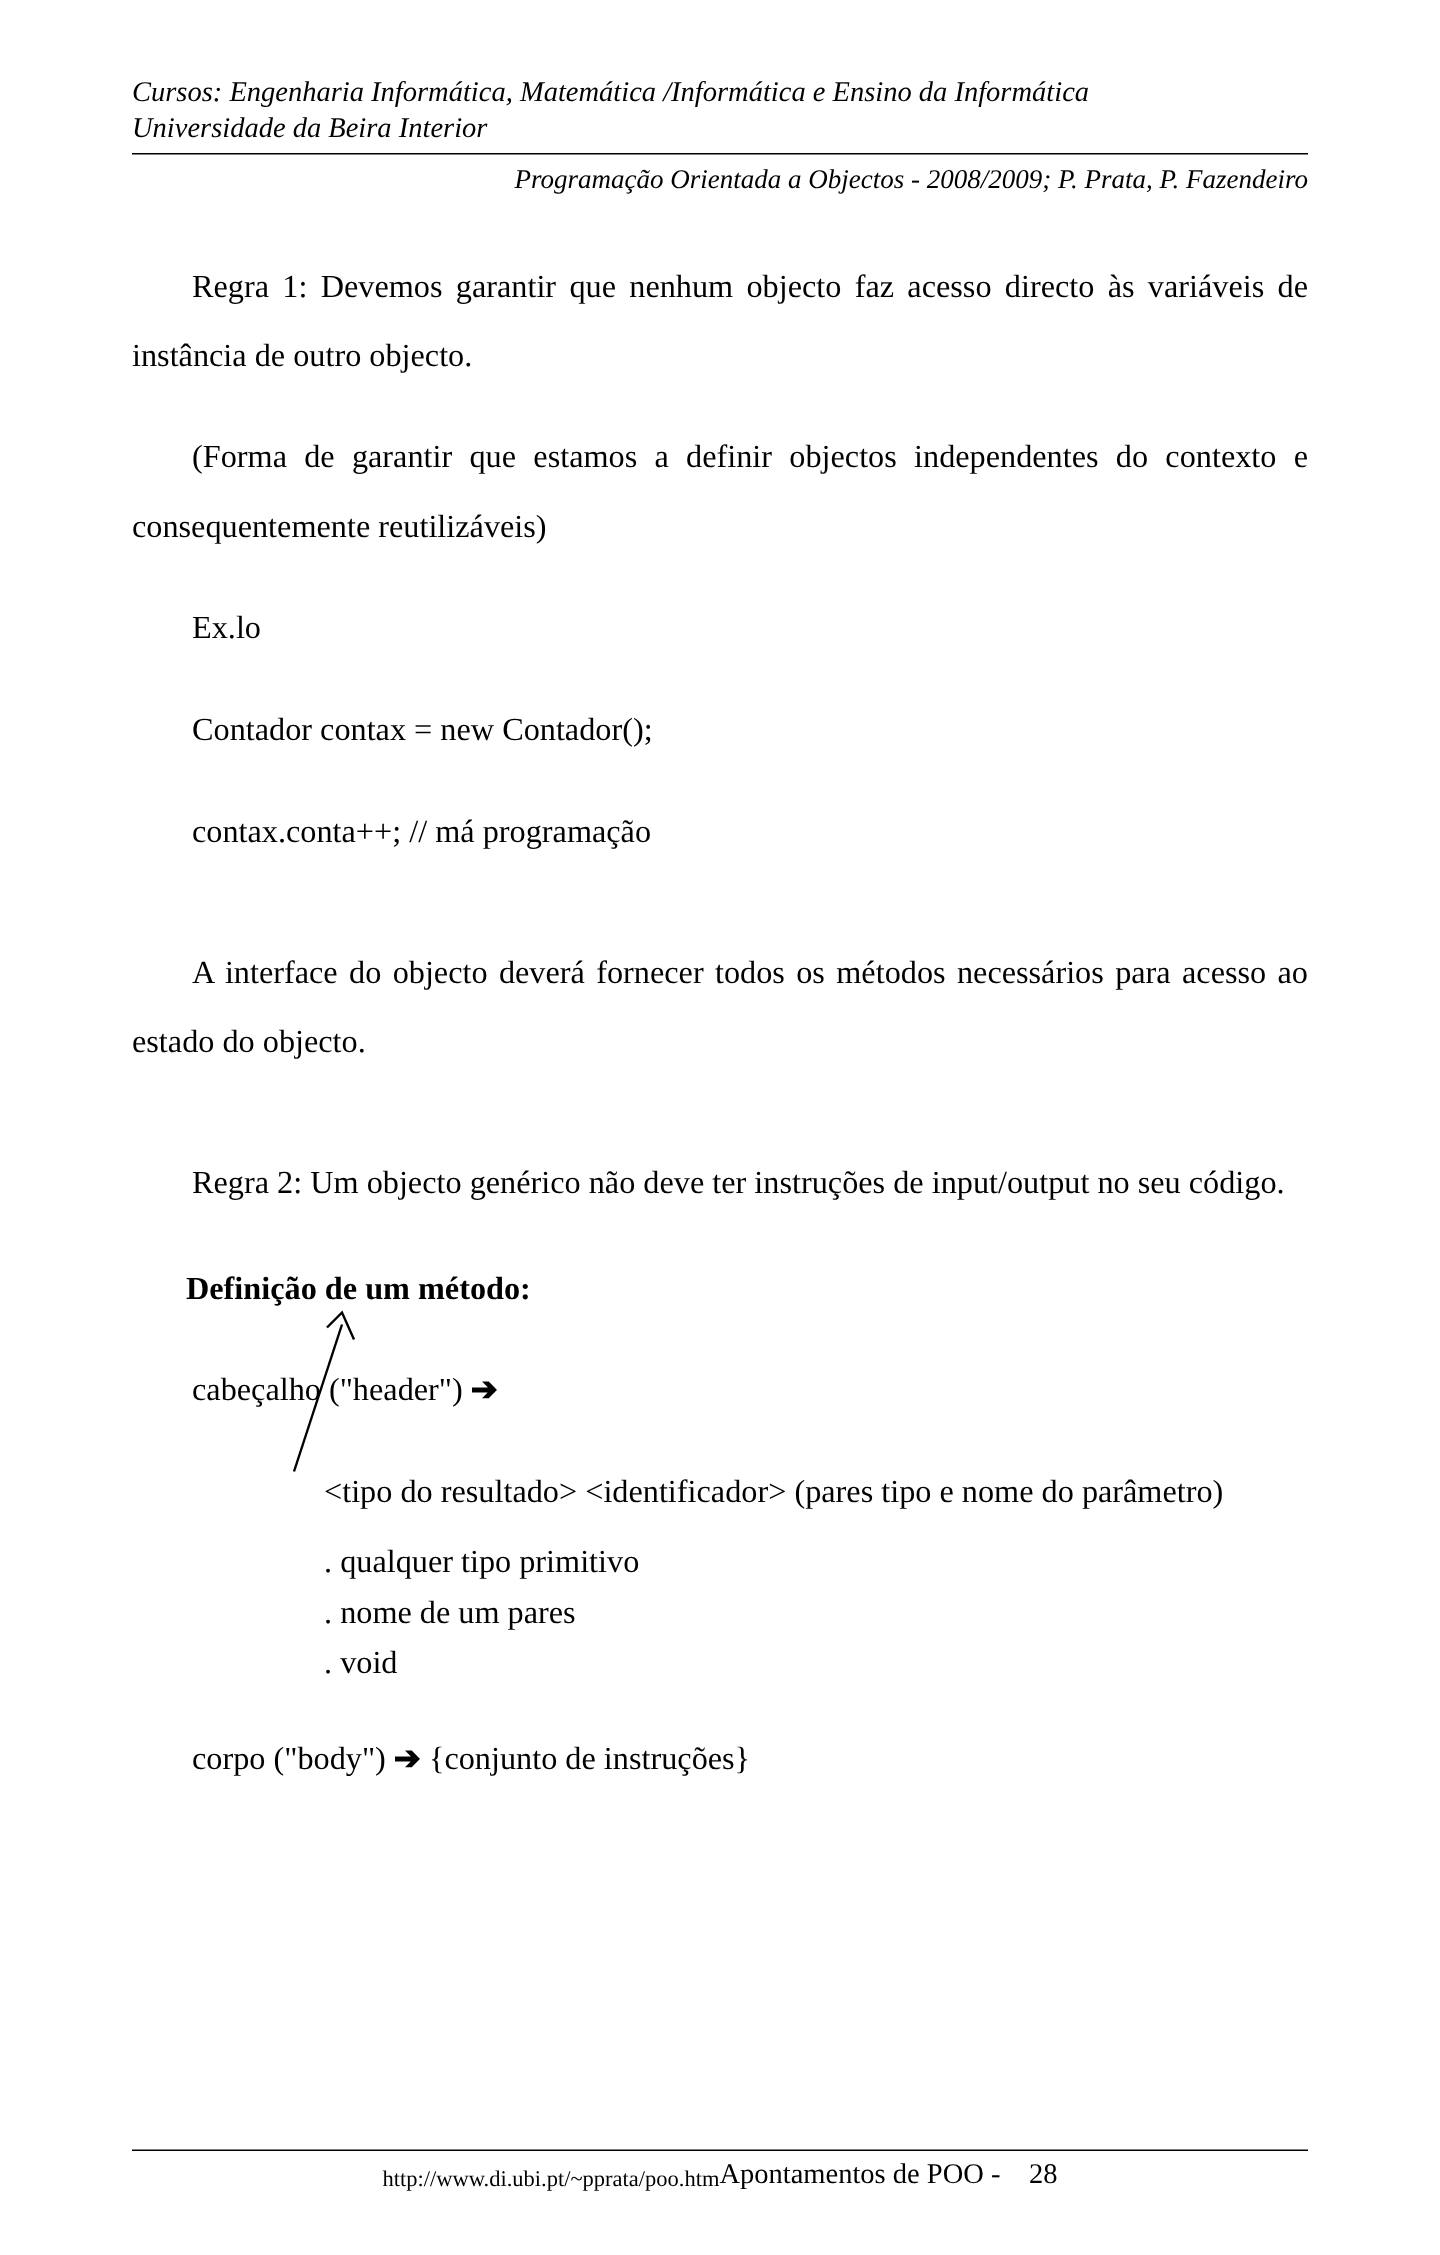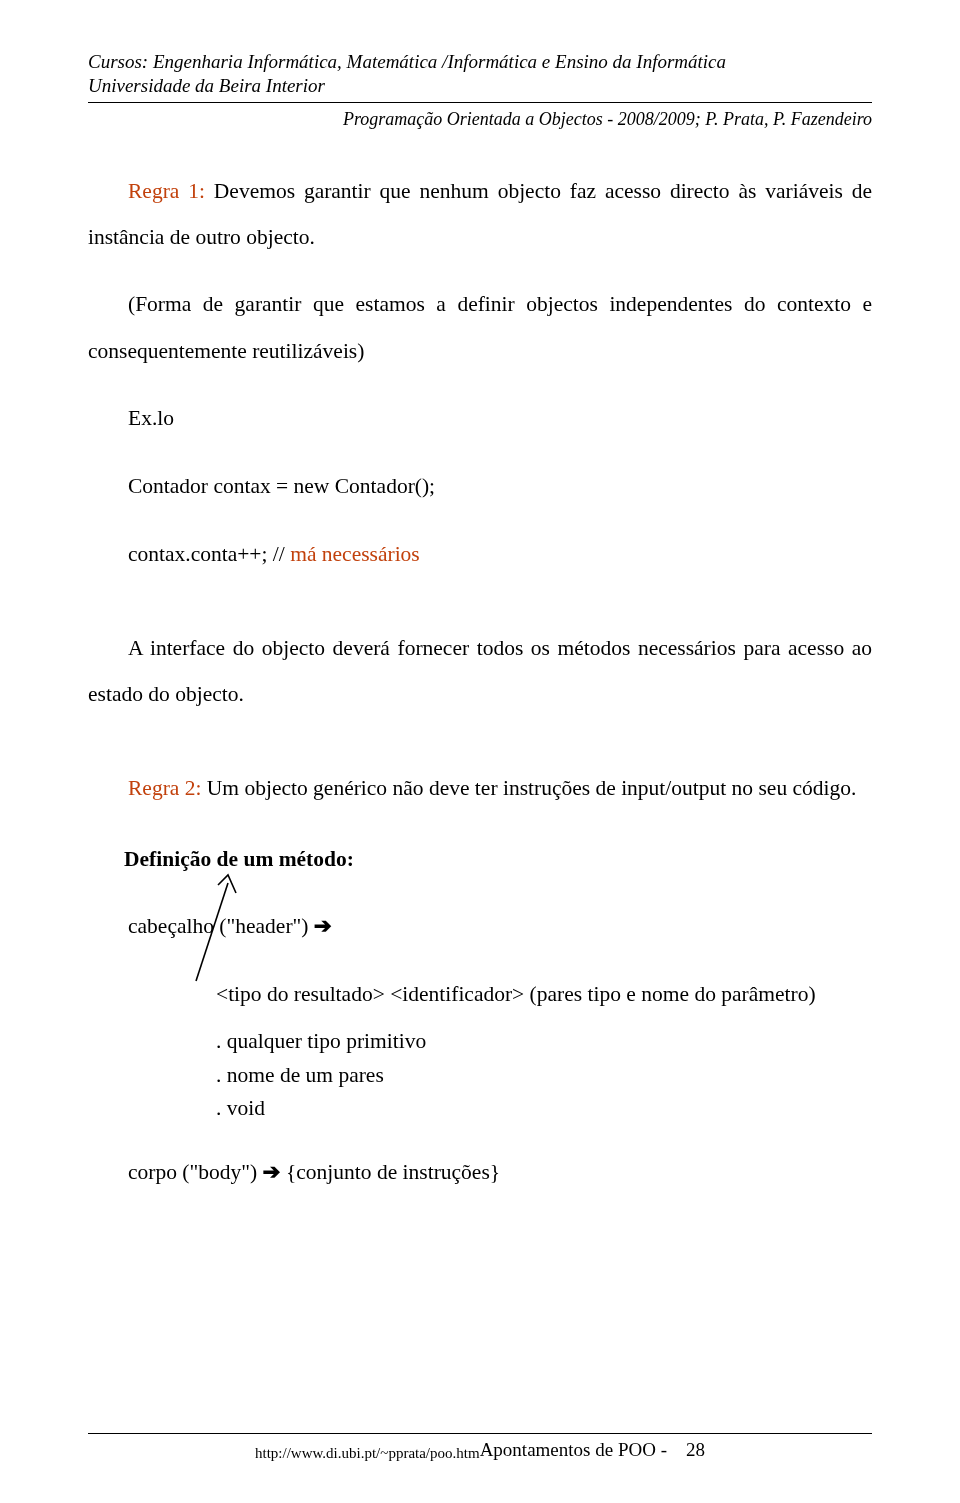--- a/index.html
+++ b/index.html
@@ -47,21 +47,21 @@
     margin-bottom: 6px;
     padding-left: 40px;
   }
   .para-indent {
     text-indent: 40px;
   }
   .para-noindent {
     text-indent: 0;
     margin-left: 36px;
   }
-  .blue { color: #c2410c; }
+  .blue { color: #000000; }
   .bold { font-weight: bold; }
   .gap-m { margin-top: 24px; }
   .gap-l { margin-top: 48px; }
   .arrow-note {
     position: relative;
     padding-left: 128px;
   }
   .arrow-svg {
     position: absolute;
     left: 100px;
@@ -117,21 +117,21 @@
       <span class="blue">Regra 1:</span><span> Devemos garantir que nenhum objecto faz acesso directo às variáveis de instância de outro objecto.</span>
     </p>
 
     <p class="para-indent">(Forma de garantir que estamos a definir objectos independentes do contexto e consequentemente reutilizáveis)</p>
 
     <p class="para-indent">Ex.lo</p>
 
     <p class="para-indent">Contador contax = new Contador();</p>
 
     <p class="para-indent">
-      <span>contax.conta++;  //  </span><span class="blue">má necessários</span>
+      <span>contax.conta++;  //  </span><span class="blue">má programação</span>
     </p>
 
     <p class="para-indent gap-l">A interface do objecto deverá fornecer todos os métodos necessários para acesso ao estado do objecto.</p>
 
     <p class="para-indent gap-l">
       <span class="blue">Regra 2:</span><span> Um objecto genérico não deve ter instruções de input/output no seu código.</span>
     </p>
 
     <p class="para-noindent bold gap-m">Definição de um método:</p>
 

